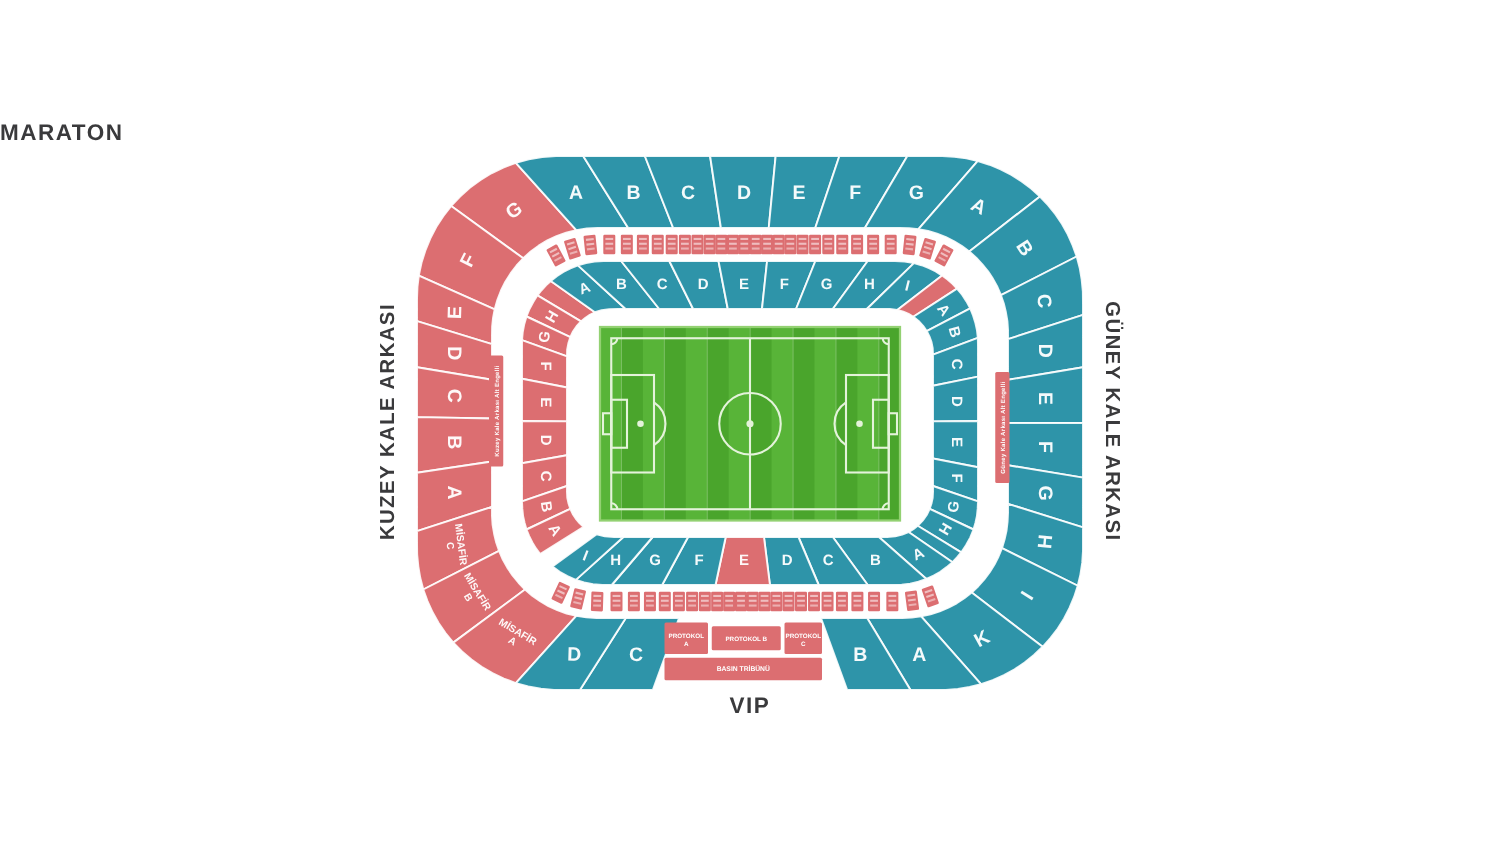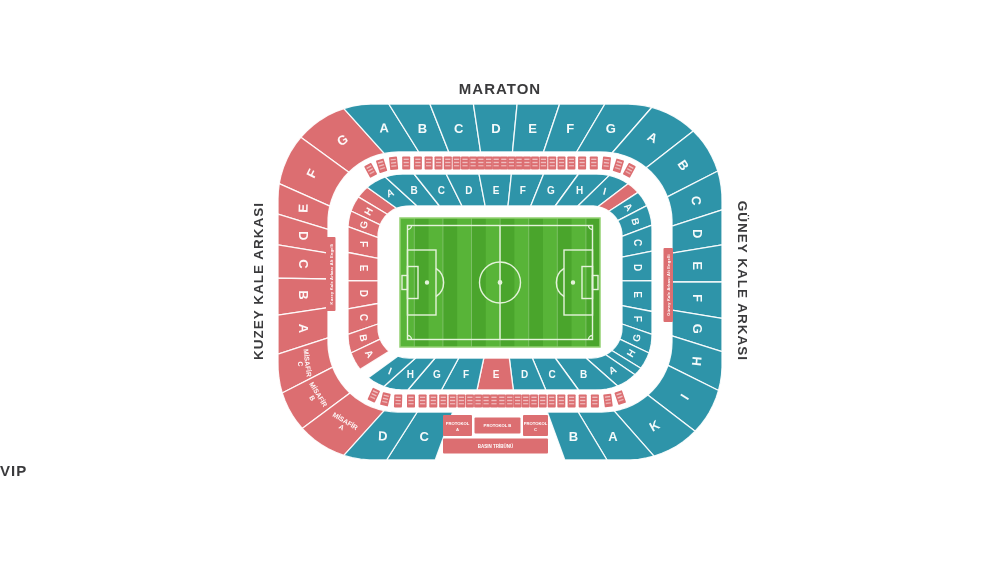--- a/index.html
+++ b/index.html
@@ -5,22 +5,22 @@
   html,body{margin:0;padding:0;background:#fff;}
   .stage{
     position:relative;width:1000px;height:563px;background:#ffffff;
     font-family:"Liberation Sans","DejaVu Sans",sans-serif;overflow:hidden;
   }
   svg{position:absolute;left:0;top:0;}
   .stand-label{
     position:absolute;color:#3A3A3C;font-weight:bold;font-size:15px;
     letter-spacing:1px;white-space:nowrap;
   }
-  #label-maraton{left:0;width:1000px;top:80px;text-align:center;}
-  #label-vip{left:0;width:1000px;top:462px;}
+  #label-maraton{left:0;width:1000px;top:80px;text-align:left;}
+  #label-vip{left:0;width:1000px;top:462px;text-align:center;}
   #label-kuzey{left:258px;top:281px;transform:translate(-50%,-50%) rotate(-90deg);font-size:13.5px;}
   #label-guney{left:742px;top:281px;transform:translate(-50%,-50%) rotate(90deg);font-size:13.5px;}
 </style>
 </head>
 <body>
 
 <div class="stage">
 
   <svg id="bowl" width="1000" height="563" viewBox="0 0 1000 563">
     <defs>

